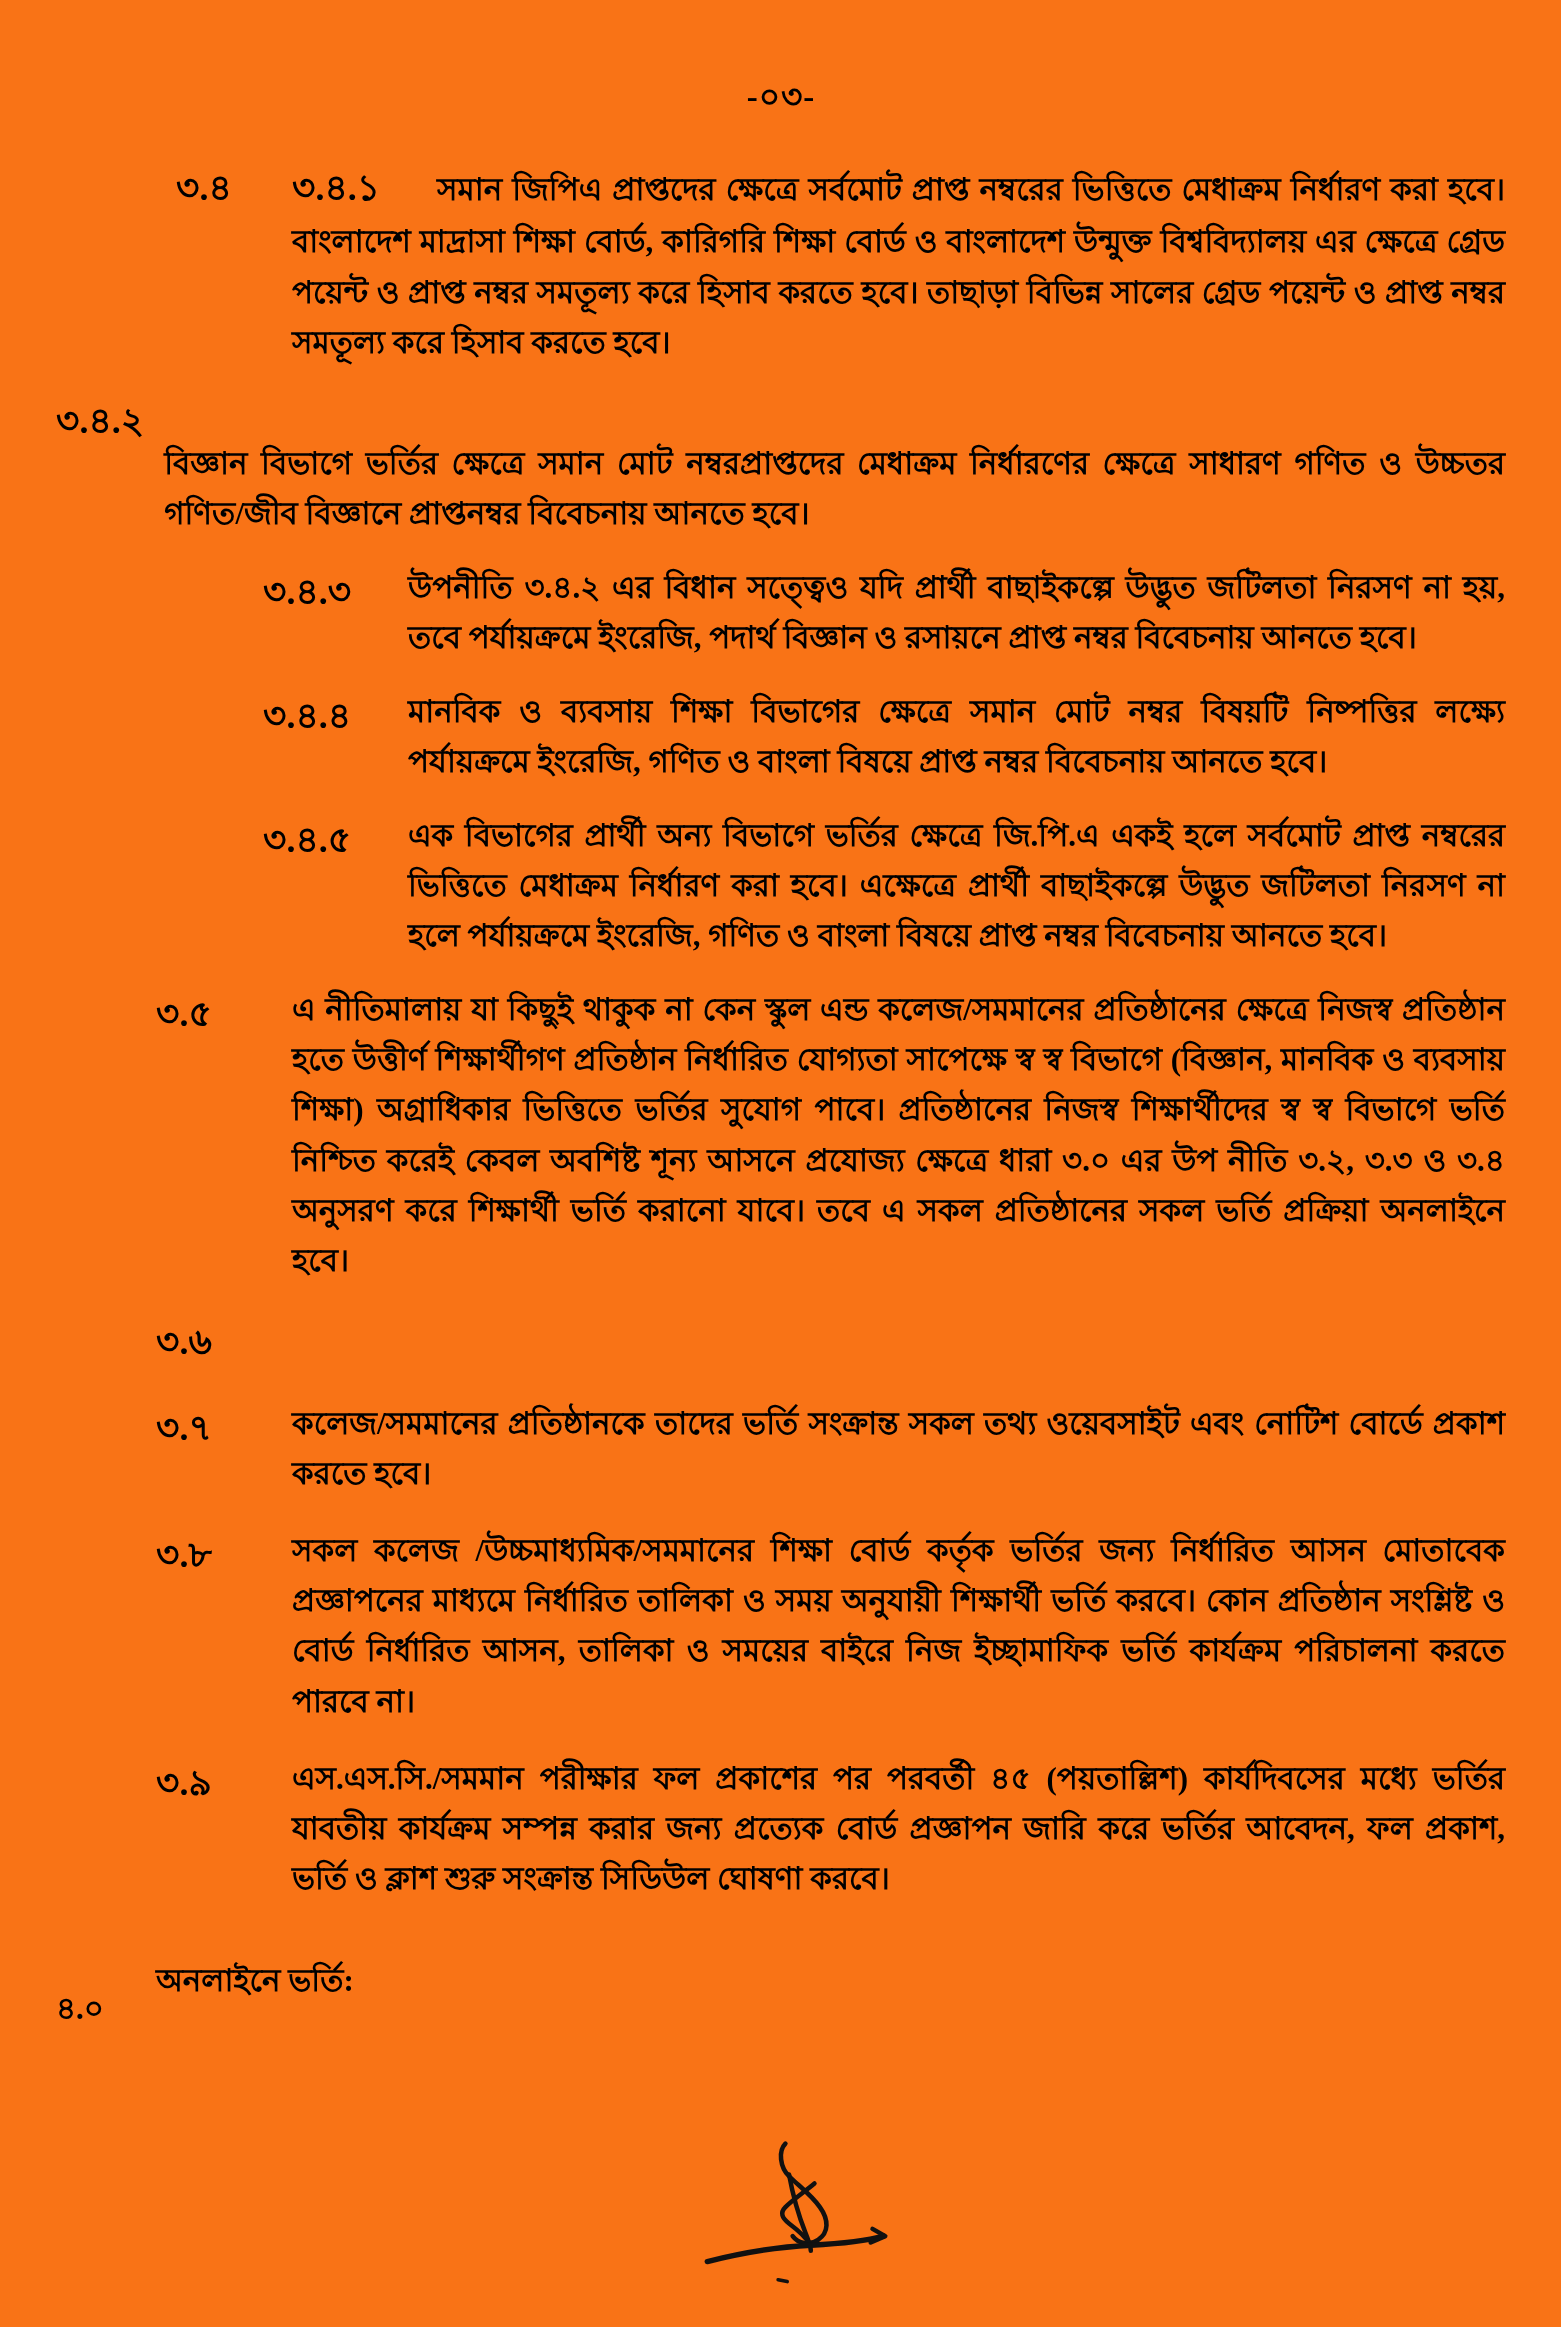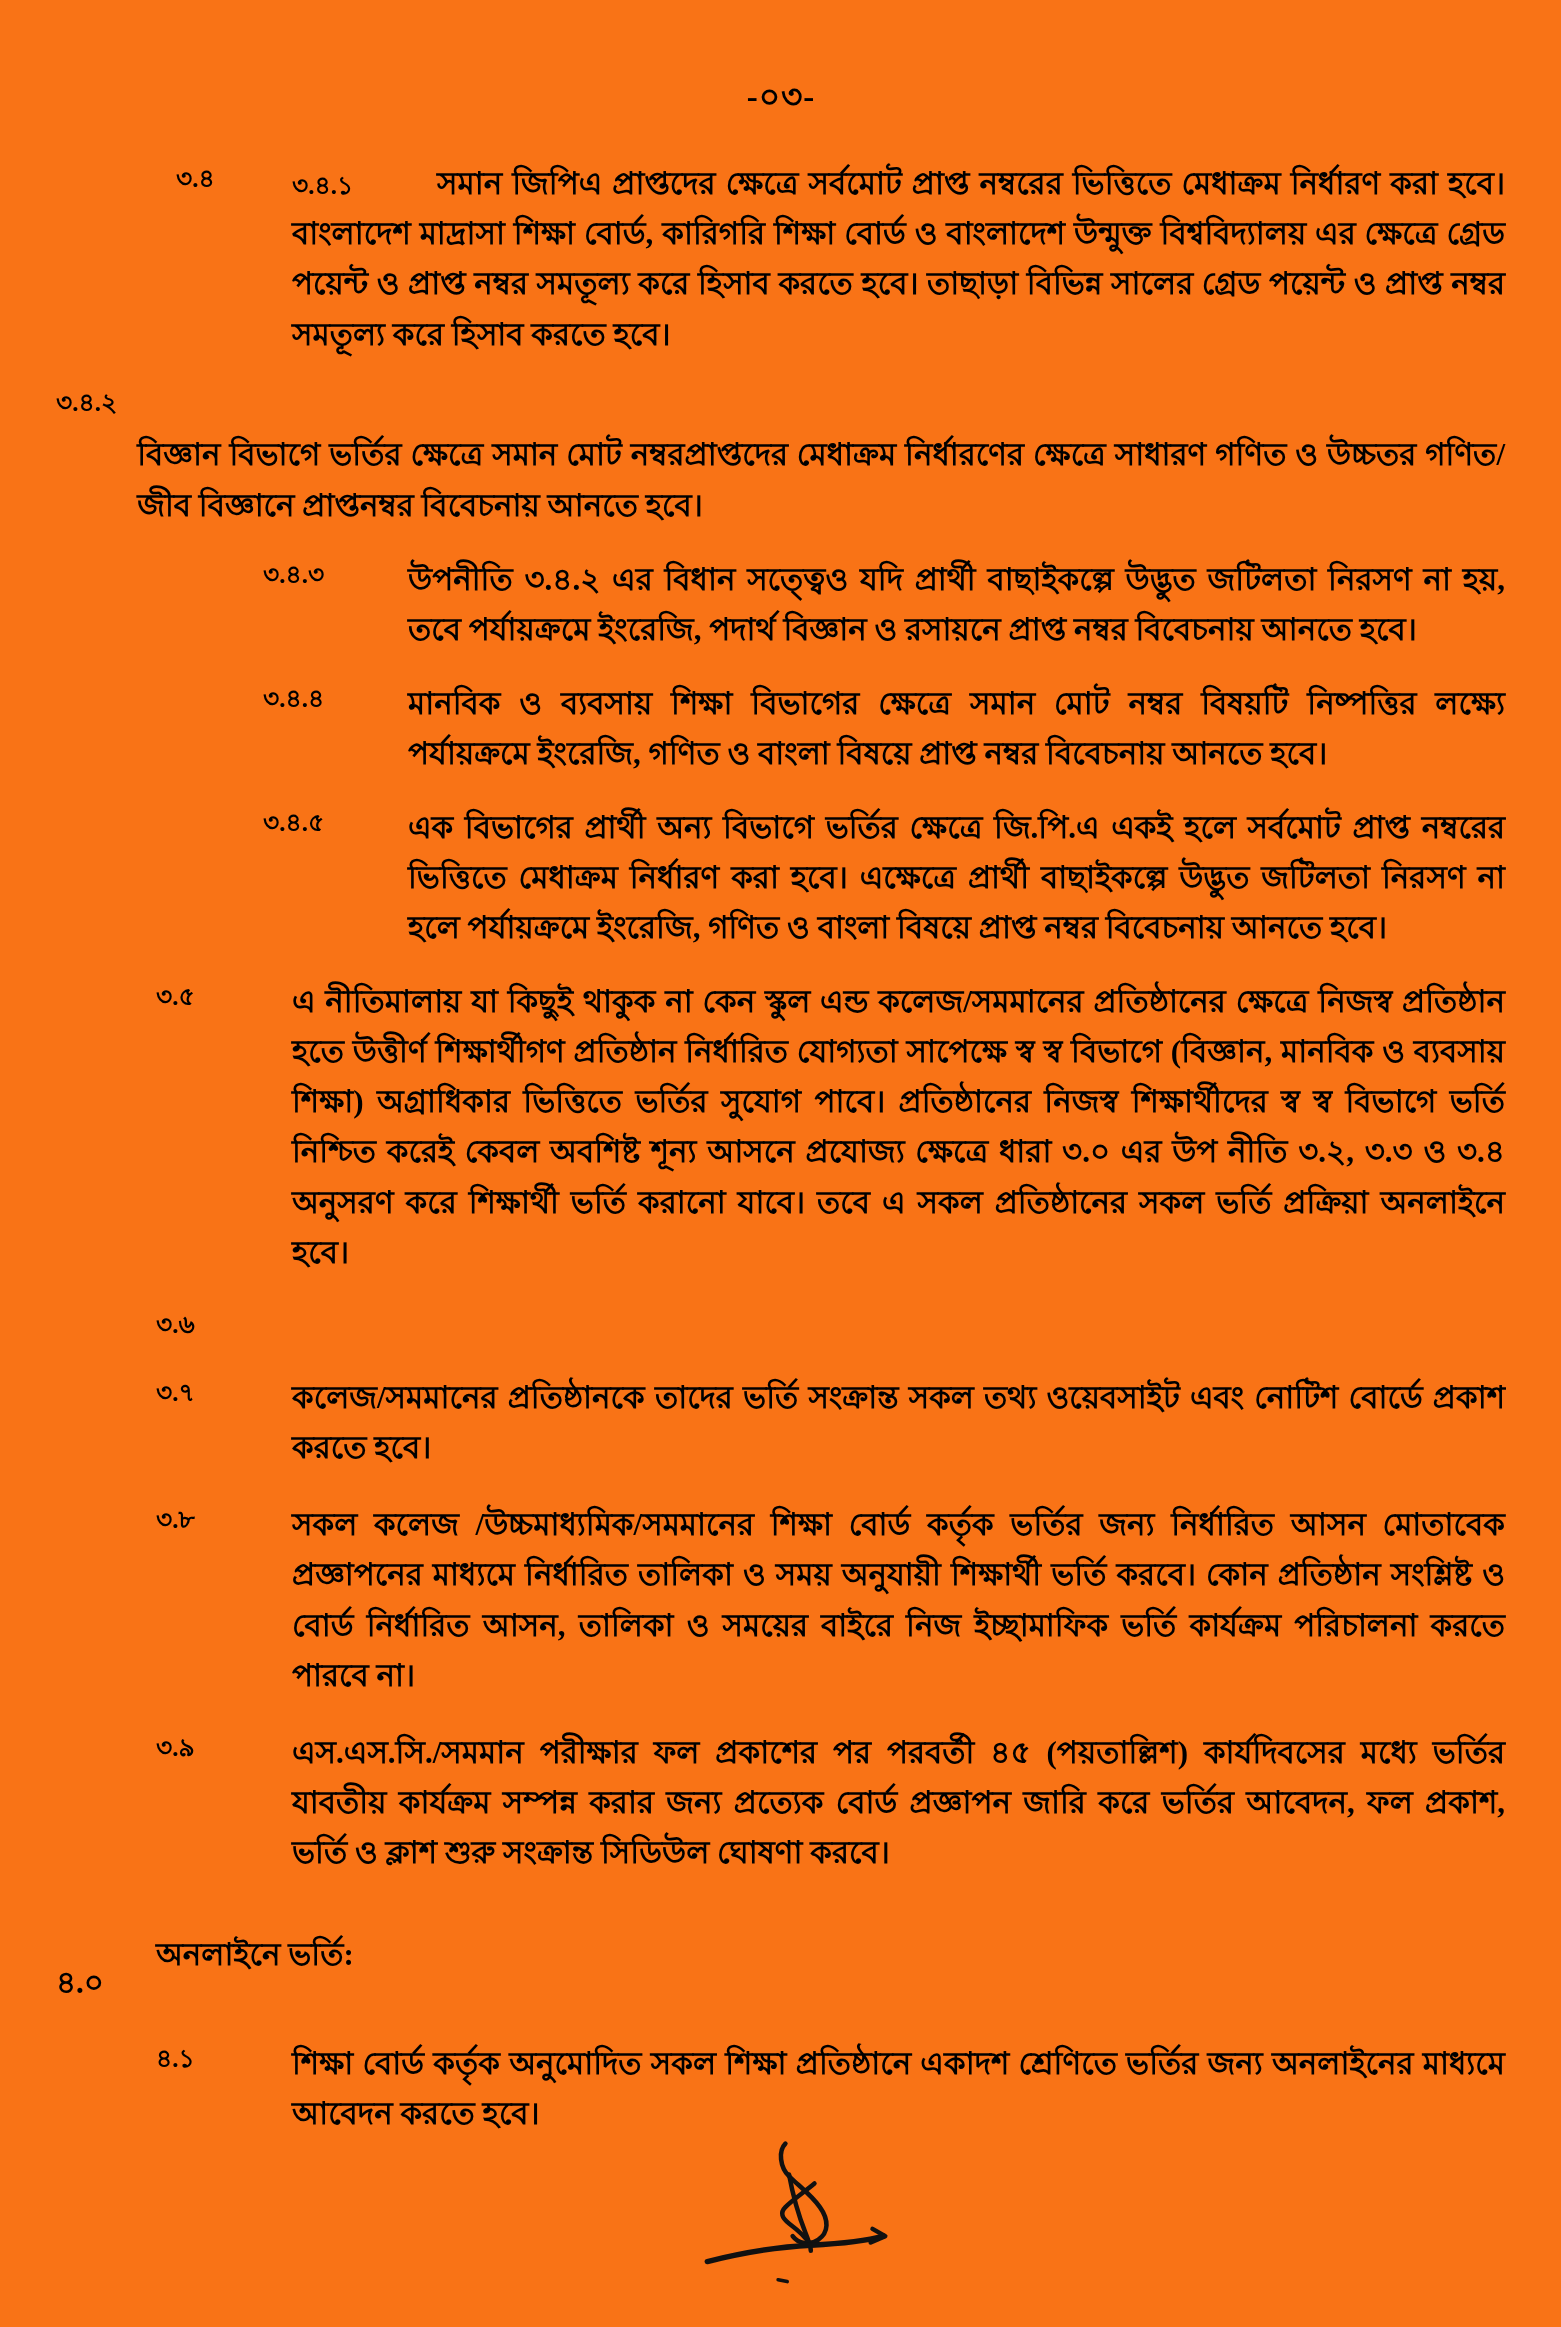--- a/index.html
+++ b/index.html
@@ -41,21 +41,21 @@
   }
 
   
   .clause {
     display: flex;
     align-items: flex-start;
     margin-bottom: 23.6px;
   }
   .clause-num {
     flex: 0 0 auto;
-    font-size: 25px;
+    font-size: 36px;
     font-weight: 700;
     line-height: 1.62;
     white-space: nowrap;
   }
   .clause-text {
     flex: 1 1 auto;
     font-size: 31px;
     font-weight: 700;
     line-height: 1.62;
     text-align: justify;
@@ -170,24 +170,20 @@
     <div class="clause main-clause">
       <div class="clause-num">৩.৯</div>
       <div class="clause-text">এস.এস.সি./সমমান পরীক্ষার ফল প্রকাশের পর পরবর্তী ৪৫ (পয়তাল্লিশ) কার্যদিবসের মধ্যে ভর্তির যাবতীয় কার্যক্রম সম্পন্ন করার জন্য প্রত্যেক বোর্ড প্রজ্ঞাপন জারি করে ভর্তির আবেদন, ফল প্রকাশ, ভর্তি ও ক্লাশ শুরু সংক্রান্ত সিডিউল ঘোষণা করবে।</div>
     </div>
 
     <div class="section-head">
       <div class="clause-num">৪.০</div>
       <div class="head-title">অনলাইনে ভর্তি:</div>
     </div>
 
-    <div class="clause main-clause">
-      <div class="clause-num">৪.১</div>
-      <div class="clause-text">শিক্ষা বোর্ড কর্তৃক অনুমোদিত সকল শিক্ষা প্রতিষ্ঠানে একাদশ শ্রেণিতে ভর্তির জন্য অনলাইনের মাধ্যমে আবেদন করতে হবে।</div>
-    </div>
 
   </div>
 
   <div class="signature-area">
     <svg width="236" height="182" viewBox="0 0 260 200">
       <g fill="none" stroke="#111111" stroke-linecap="round" stroke-linejoin="round">
         <path d="M104 18 C 96 26, 98 44, 108 54 C 118 64, 132 74, 142 88
                  C 152 102, 152 116, 140 124 C 130 131, 118 128, 112 120" stroke-width="5"></path>
         <path d="M108 52 C 112 74, 118 96, 126 116 C 130 126, 132 132, 132 136" stroke-width="5"></path>
         <path d="M136 62 C 124 72, 112 80, 104 88 C 98 94, 100 100, 108 106

